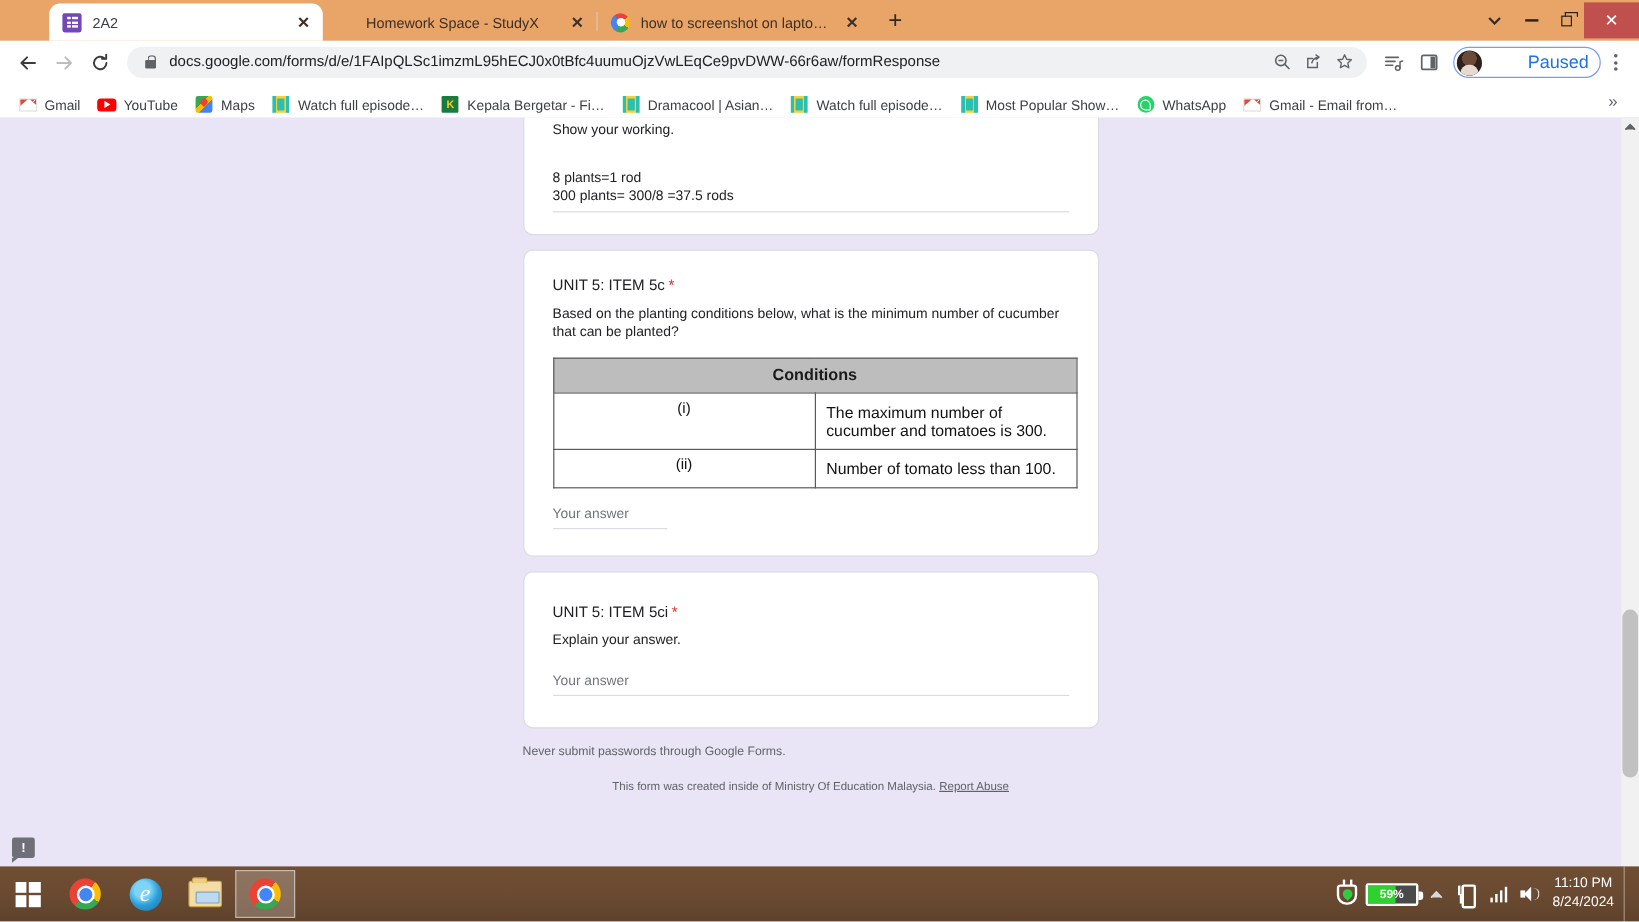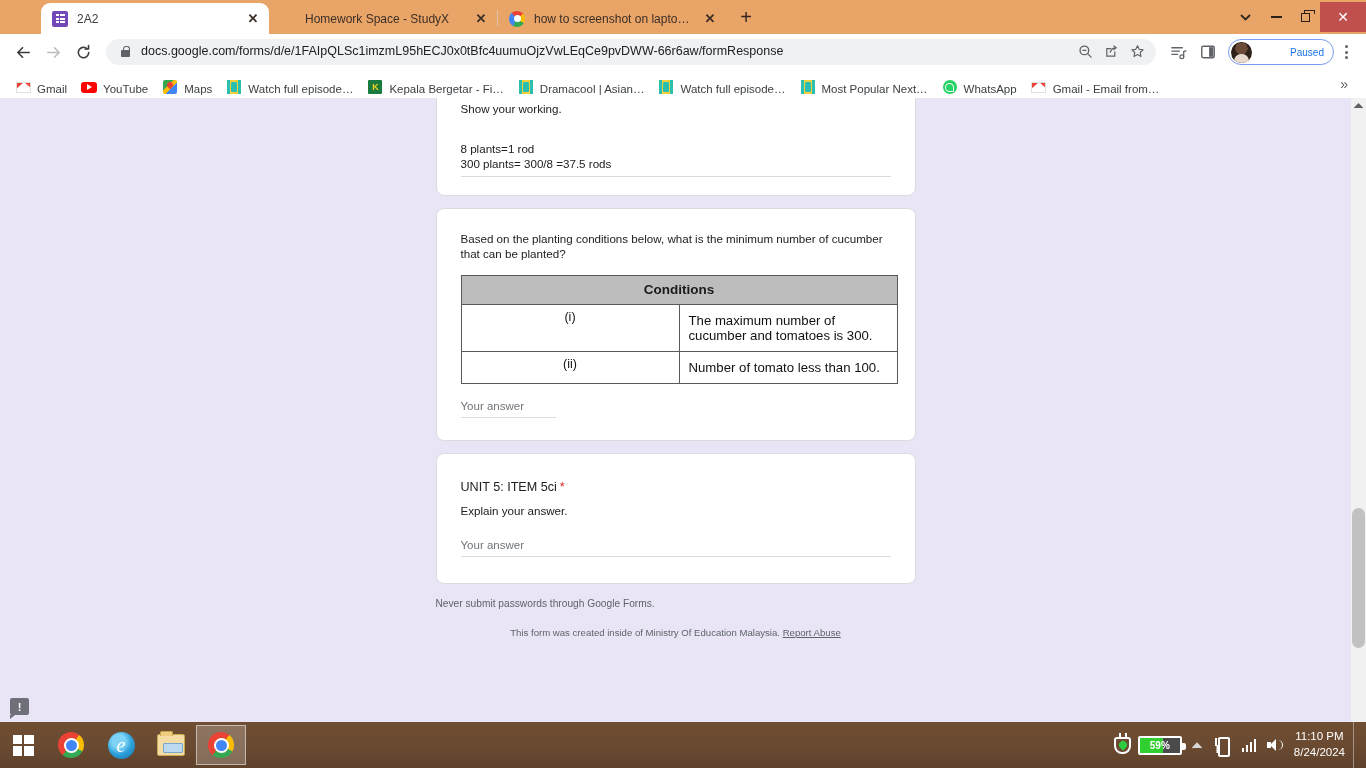--- a/index.html
+++ b/index.html
@@ -96,21 +96,21 @@
   .profile-chip {
     display:flex;align-items:center;height:26px;border:1.5px solid #7a9cf0;border-radius:13px;
     padding:0 9px 0 2px; margin-left:6px; flex:0 0 auto;
   }
   .profile-chip .avatar {
     width:21px;height:21px;border-radius:50%;margin-right:6px;
     background:radial-gradient(circle at 50% 32%,#6b4a38 0 34%, #2e2119 35% 100%);
     position:relative; overflow:hidden;
   }
   .profile-chip .avatar:after{content:"";position:absolute;left:3px;bottom:0;width:15px;height:9px;border-radius:7px 7px 0 0;background:#e8d9cf;}
-  .profile-chip .plabel { font-size:10px; color:#1a73e8;margin-left:32px; }
+  .profile-chip .plabel { font-size:15px; color:#1a73e8;margin-left:32px; }
   .menu-dots { width:24px;height:28px;display:flex;flex-direction:column;align-items:center;justify-content:center;gap:2.5px;flex:0 0 24px;}
   .menu-dots span{width:3px;height:3px;border-radius:50%;background:#5f6368;display:block;}
 
   
   .bookmarks { position:absolute; left:0; top:70px; width:1366px; height:28px; background:#fff;
                display:flex; align-items:center; padding:0 8px; }
   .bm { display:flex; align-items:flex-end; height:22px; padding:0 7px; font-size:11.5px; color:#3c4043;
         white-space:nowrap; flex:0 0 auto; }
   .bm .bmico { width:16px;height:16px;margin-right:6px;flex:0 0 16px; display:flex;align-items:center;justify-content:center;}
   .bm-overflow { margin-left:auto; padding-right:10px; font-size:14px; color:#5f6368;}
@@ -396,21 +396,21 @@
     <div class="bm">
       <span class="bmico">
           <span class="ico-kk"></span>
         </span>
       <span>Watch full episode…</span>
     </div>
     <div class="bm">
       <span class="bmico">
           <span class="ico-kk"></span>
         </span>
-      <span>Most Popular Next…</span>
+      <span>Most Popular Show…</span>
     </div>
     <div class="bm">
       <span class="bmico">
           <span class="ico-wa"></span>
         </span>
       <span>WhatsApp</span>
     </div>
     <div class="bm">
       <span class="bmico">
           <span class="ico-gmail"></span>
@@ -428,20 +428,23 @@
           <div class="q-desc">Show your working.</div>
           <div class="answer-line full" style="margin-top:26px;">
             <div class="user-answer">8 plants=1 rod</div>
             <div class="user-answer" style="padding-bottom:4px;">300 plants= 300/8 =37.5 rods</div>
           </div>
         </div>
       </div>
 
       <div class="form-card" style="margin-top:12px;">
         <div class="card-body">
+          <div class="q-title">
+            <span>UNIT 5: ITEM 5c</span><span class="req">*</span>
+          </div>
           <div class="q-desc">Based on the planting conditions below, what is the minimum number of cucumber that can be planted?</div>
 
           <table class="cond-table">
             <thead>
               <tr>
                 <th colspan="2">Conditions</th>
               </tr>
             </thead>
             <tbody>
               <tr>

